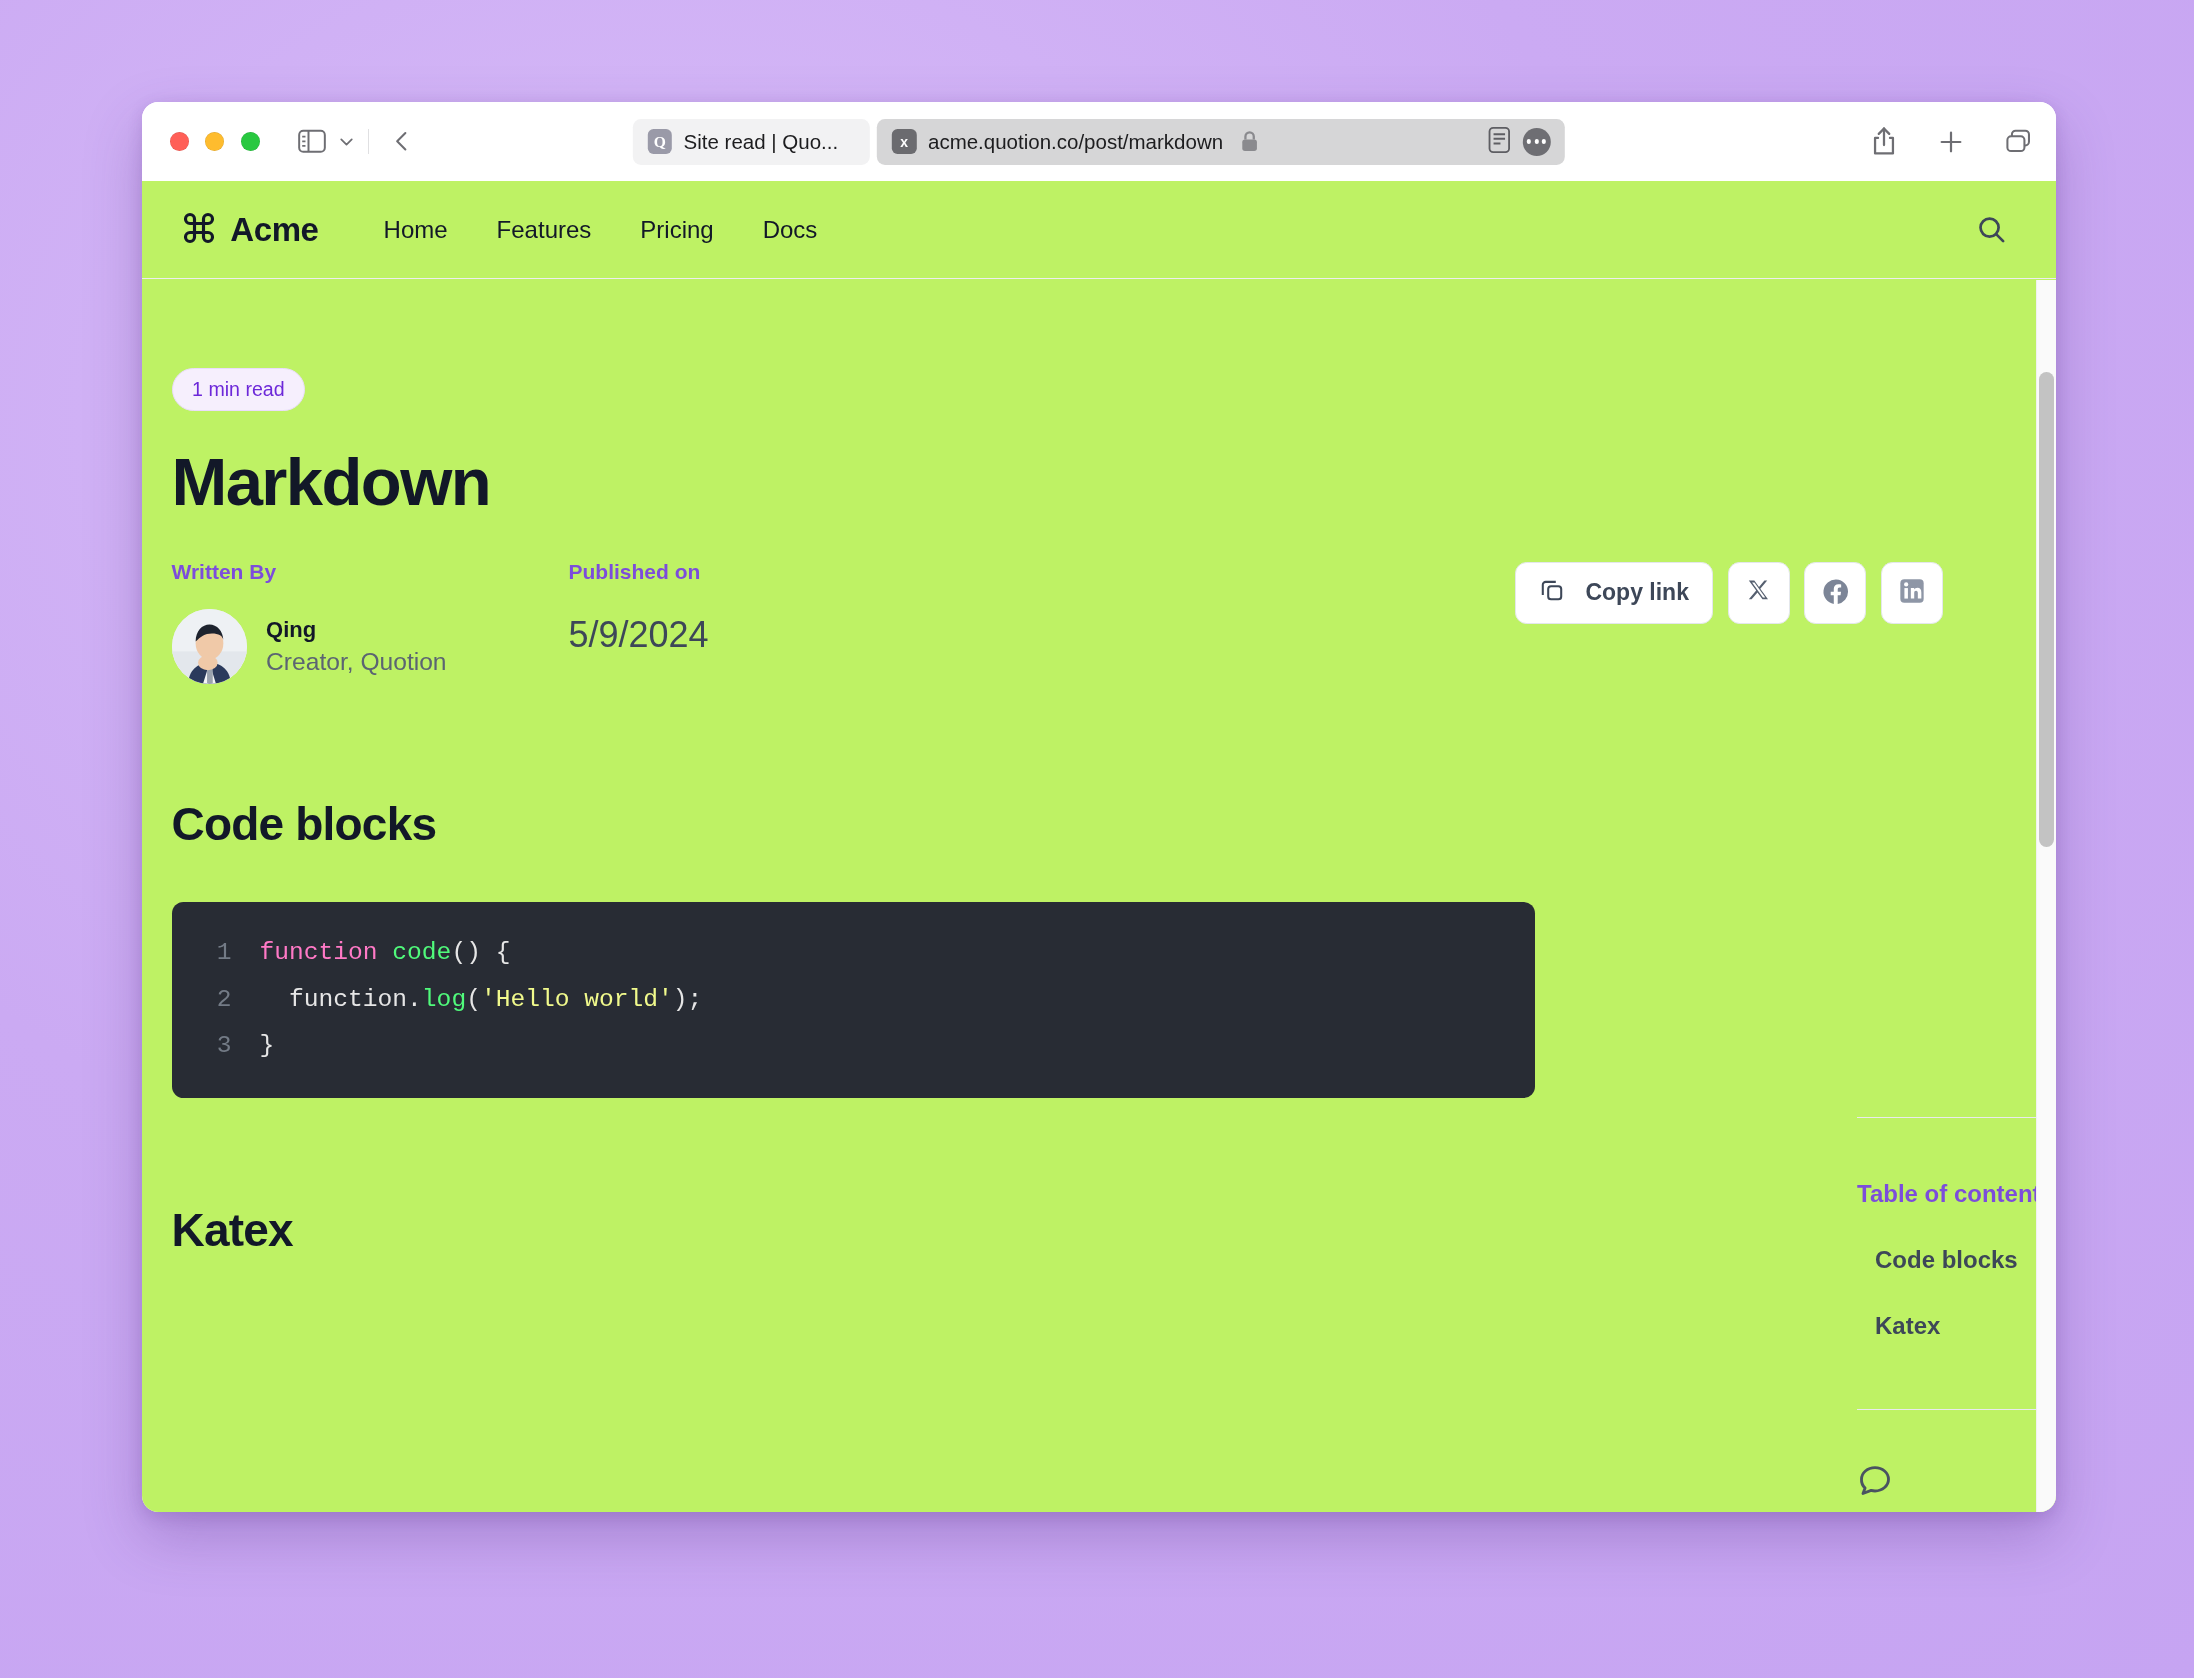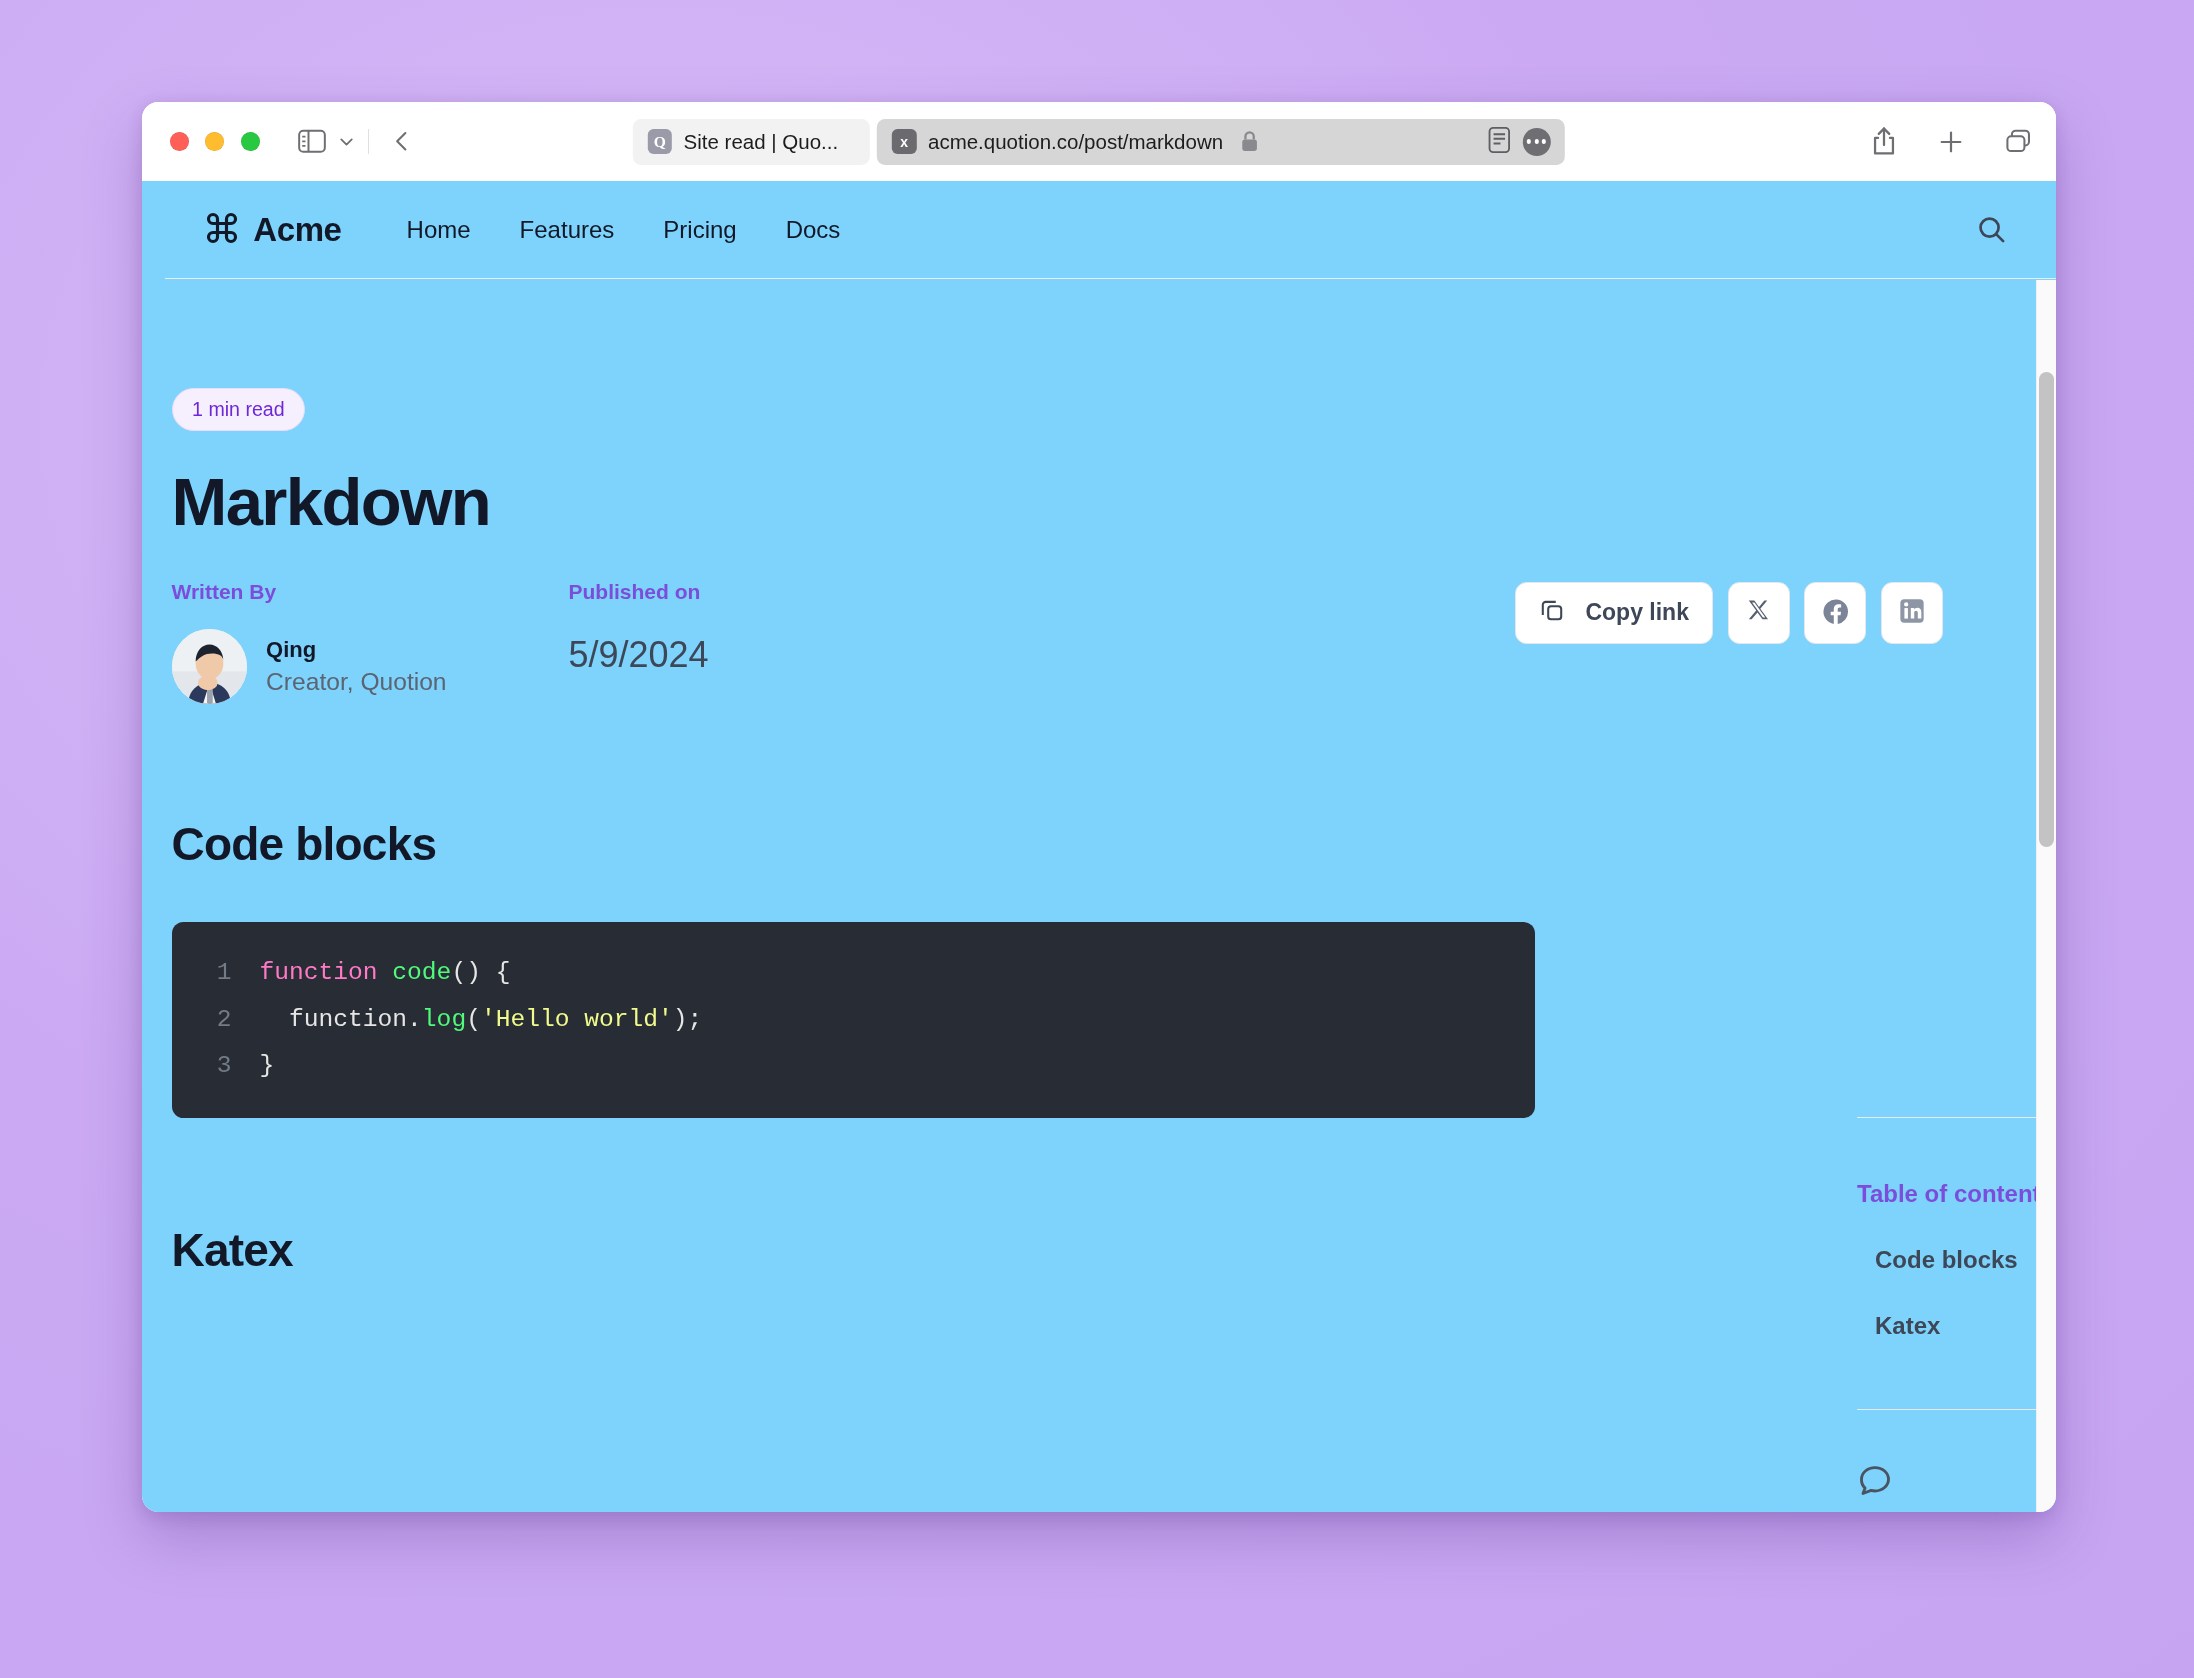--- a/index.html
+++ b/index.html
@@ -91,23 +91,22 @@
   .ellipsis-btn i { width: 4.1px; height: 4.1px; border-radius: 50%; background: #fff; display:block;}
 
   .toolbar-right {
     margin-left: auto; display: flex; align-items: center; gap: 39px;
   }
 
   
   .viewport {
     flex: 1 1 auto;
     position: relative;
-    background: #7dd3fc;
+    background: #bef264;
     overflow: hidden;
-    padding-left: 23px;
   }
 
   
   .site-header {
     height: 98px;
     border-bottom: 0.8px solid #ededf0;
     display: flex; align-items: center;
     padding: 0 49px 0 29.5px;
   }
   .brand { display: flex; align-items: center; gap: 13px; margin-left: 9.8px; }
@@ -123,21 +122,20 @@
   
   .content-scroll {
     position: absolute;
     top: 99px; left: 0; right: 0; bottom: 0;
     padding: 0;
   }
   .article {
     padding: 88px 0 0 29.5px;
     width: 1801px;
     position: relative;
-    margin-top: 20px;
   }
   .badge {
     display: inline-block;
     background: #f6effd;
     border: 0.8px solid #eadcfb;
     color: #6d28d9;
     font-size: 19.6px;
     padding: 9px 19.6px;
     border-radius: 818px;
   }

